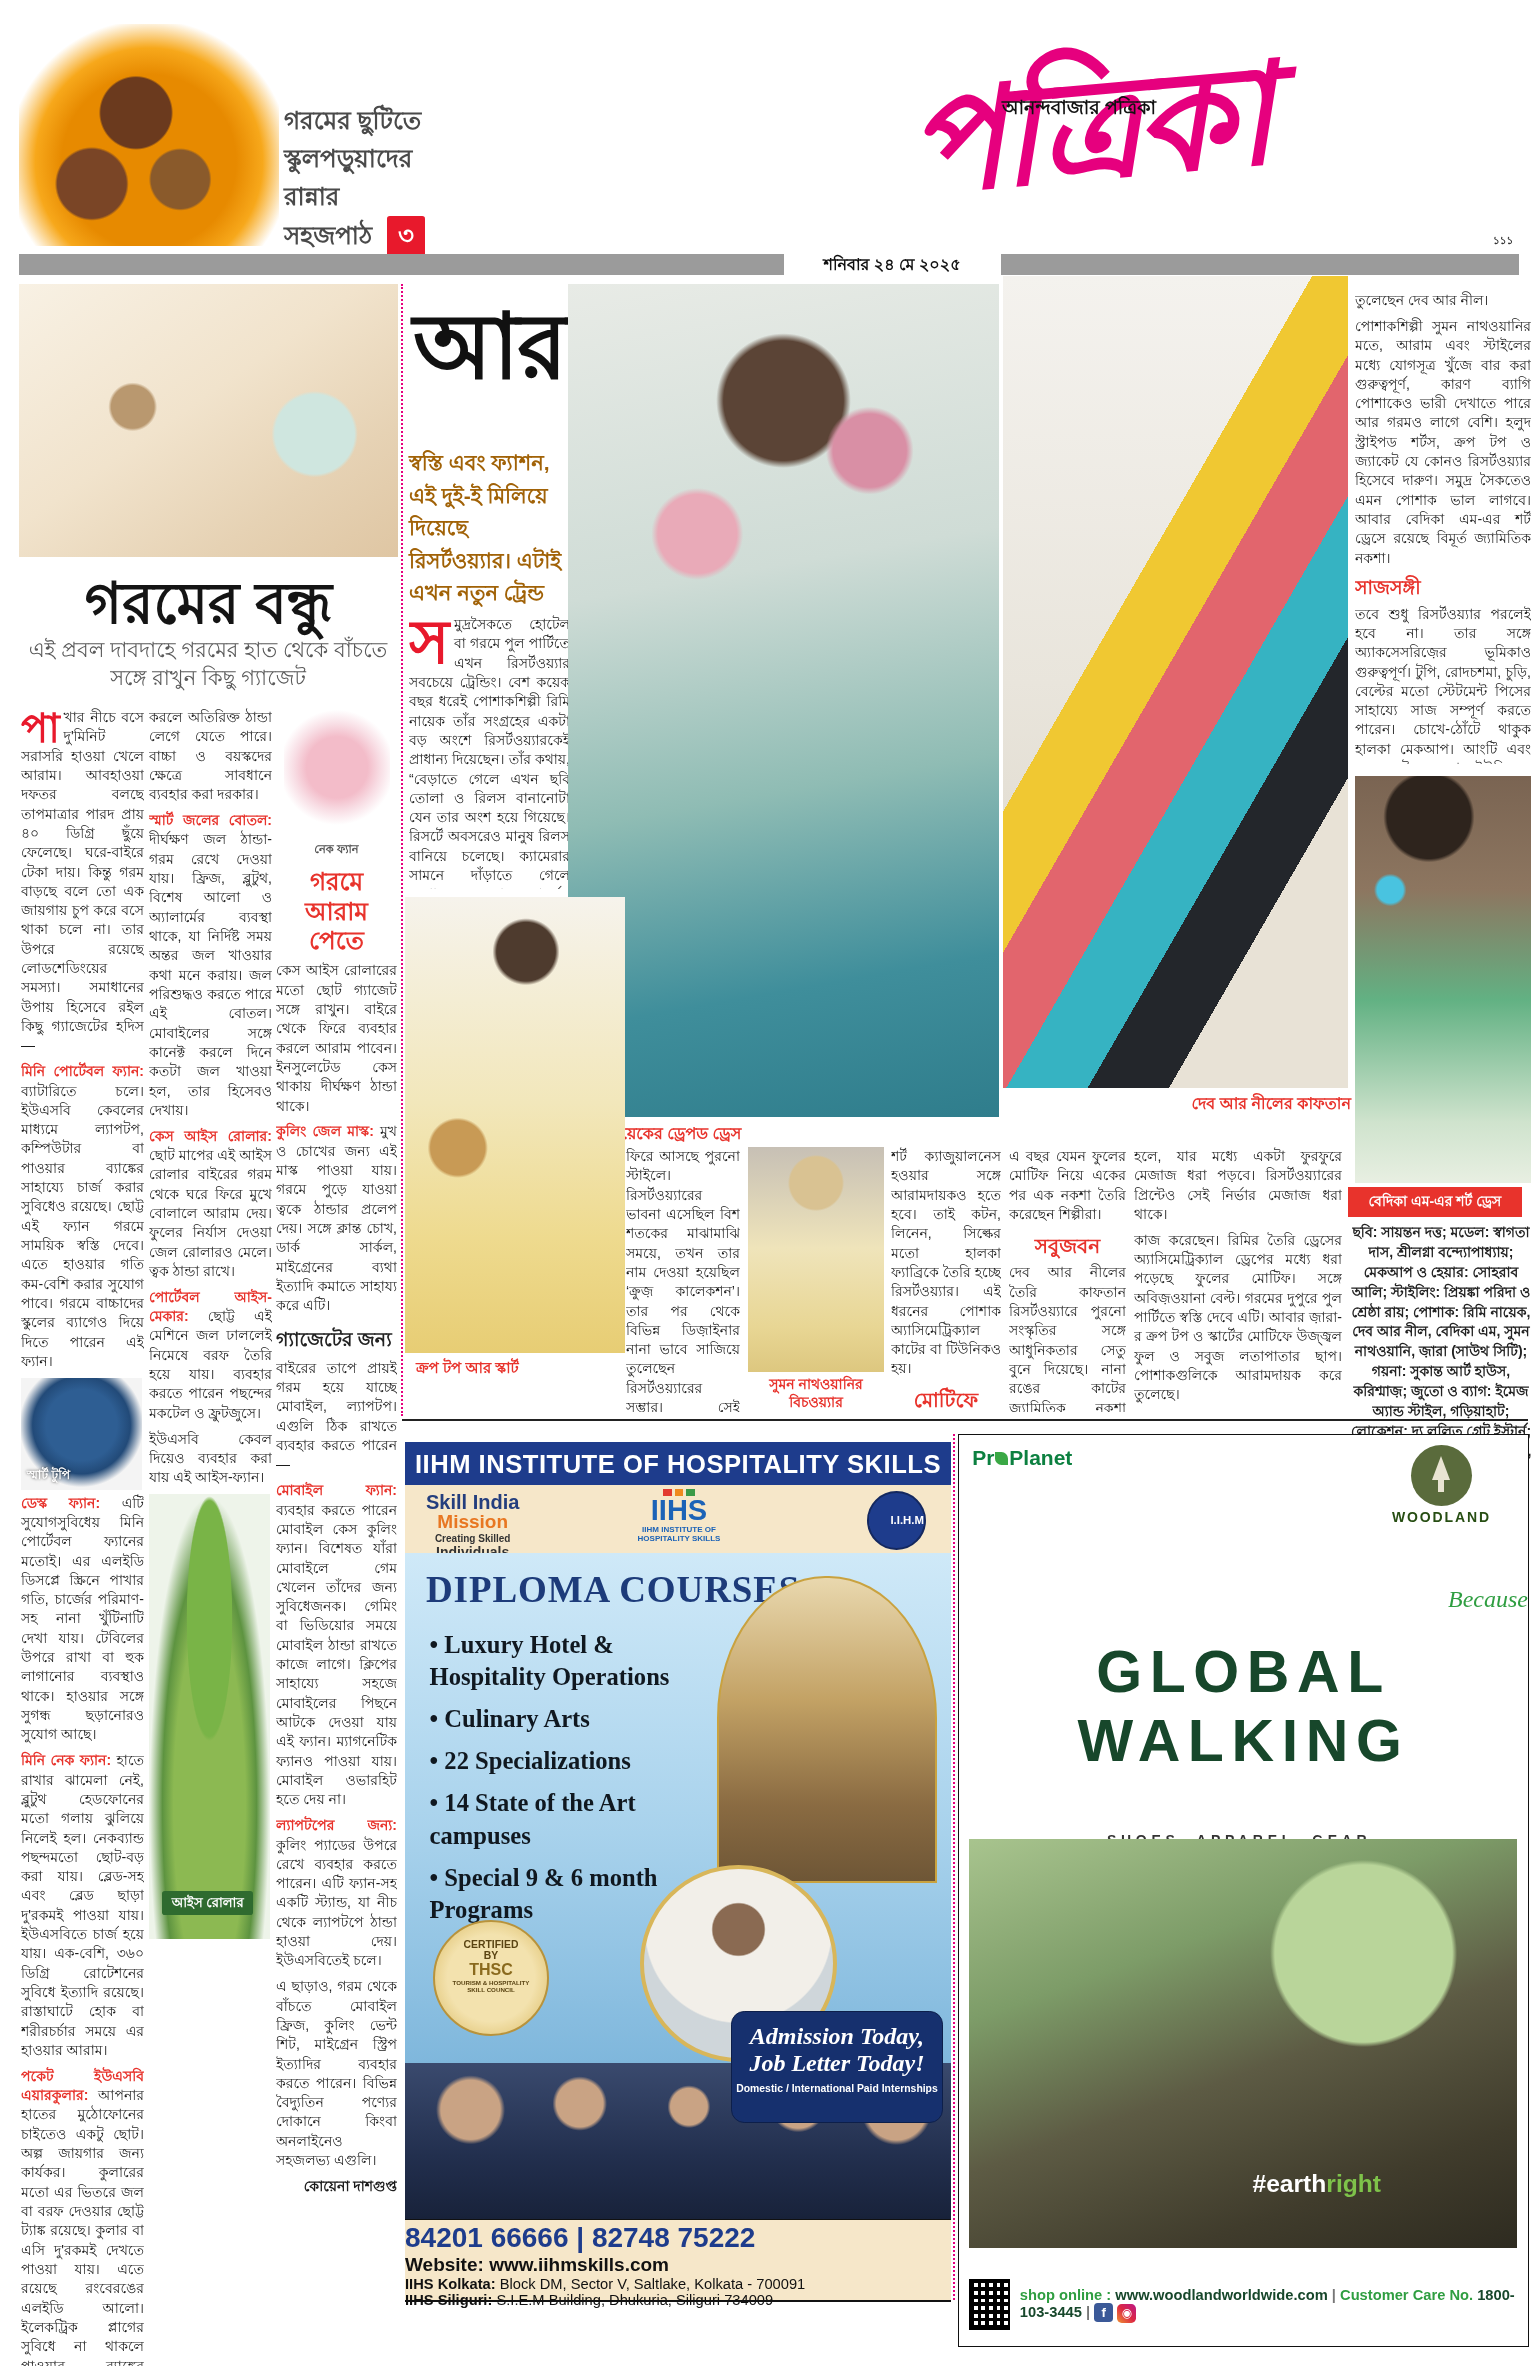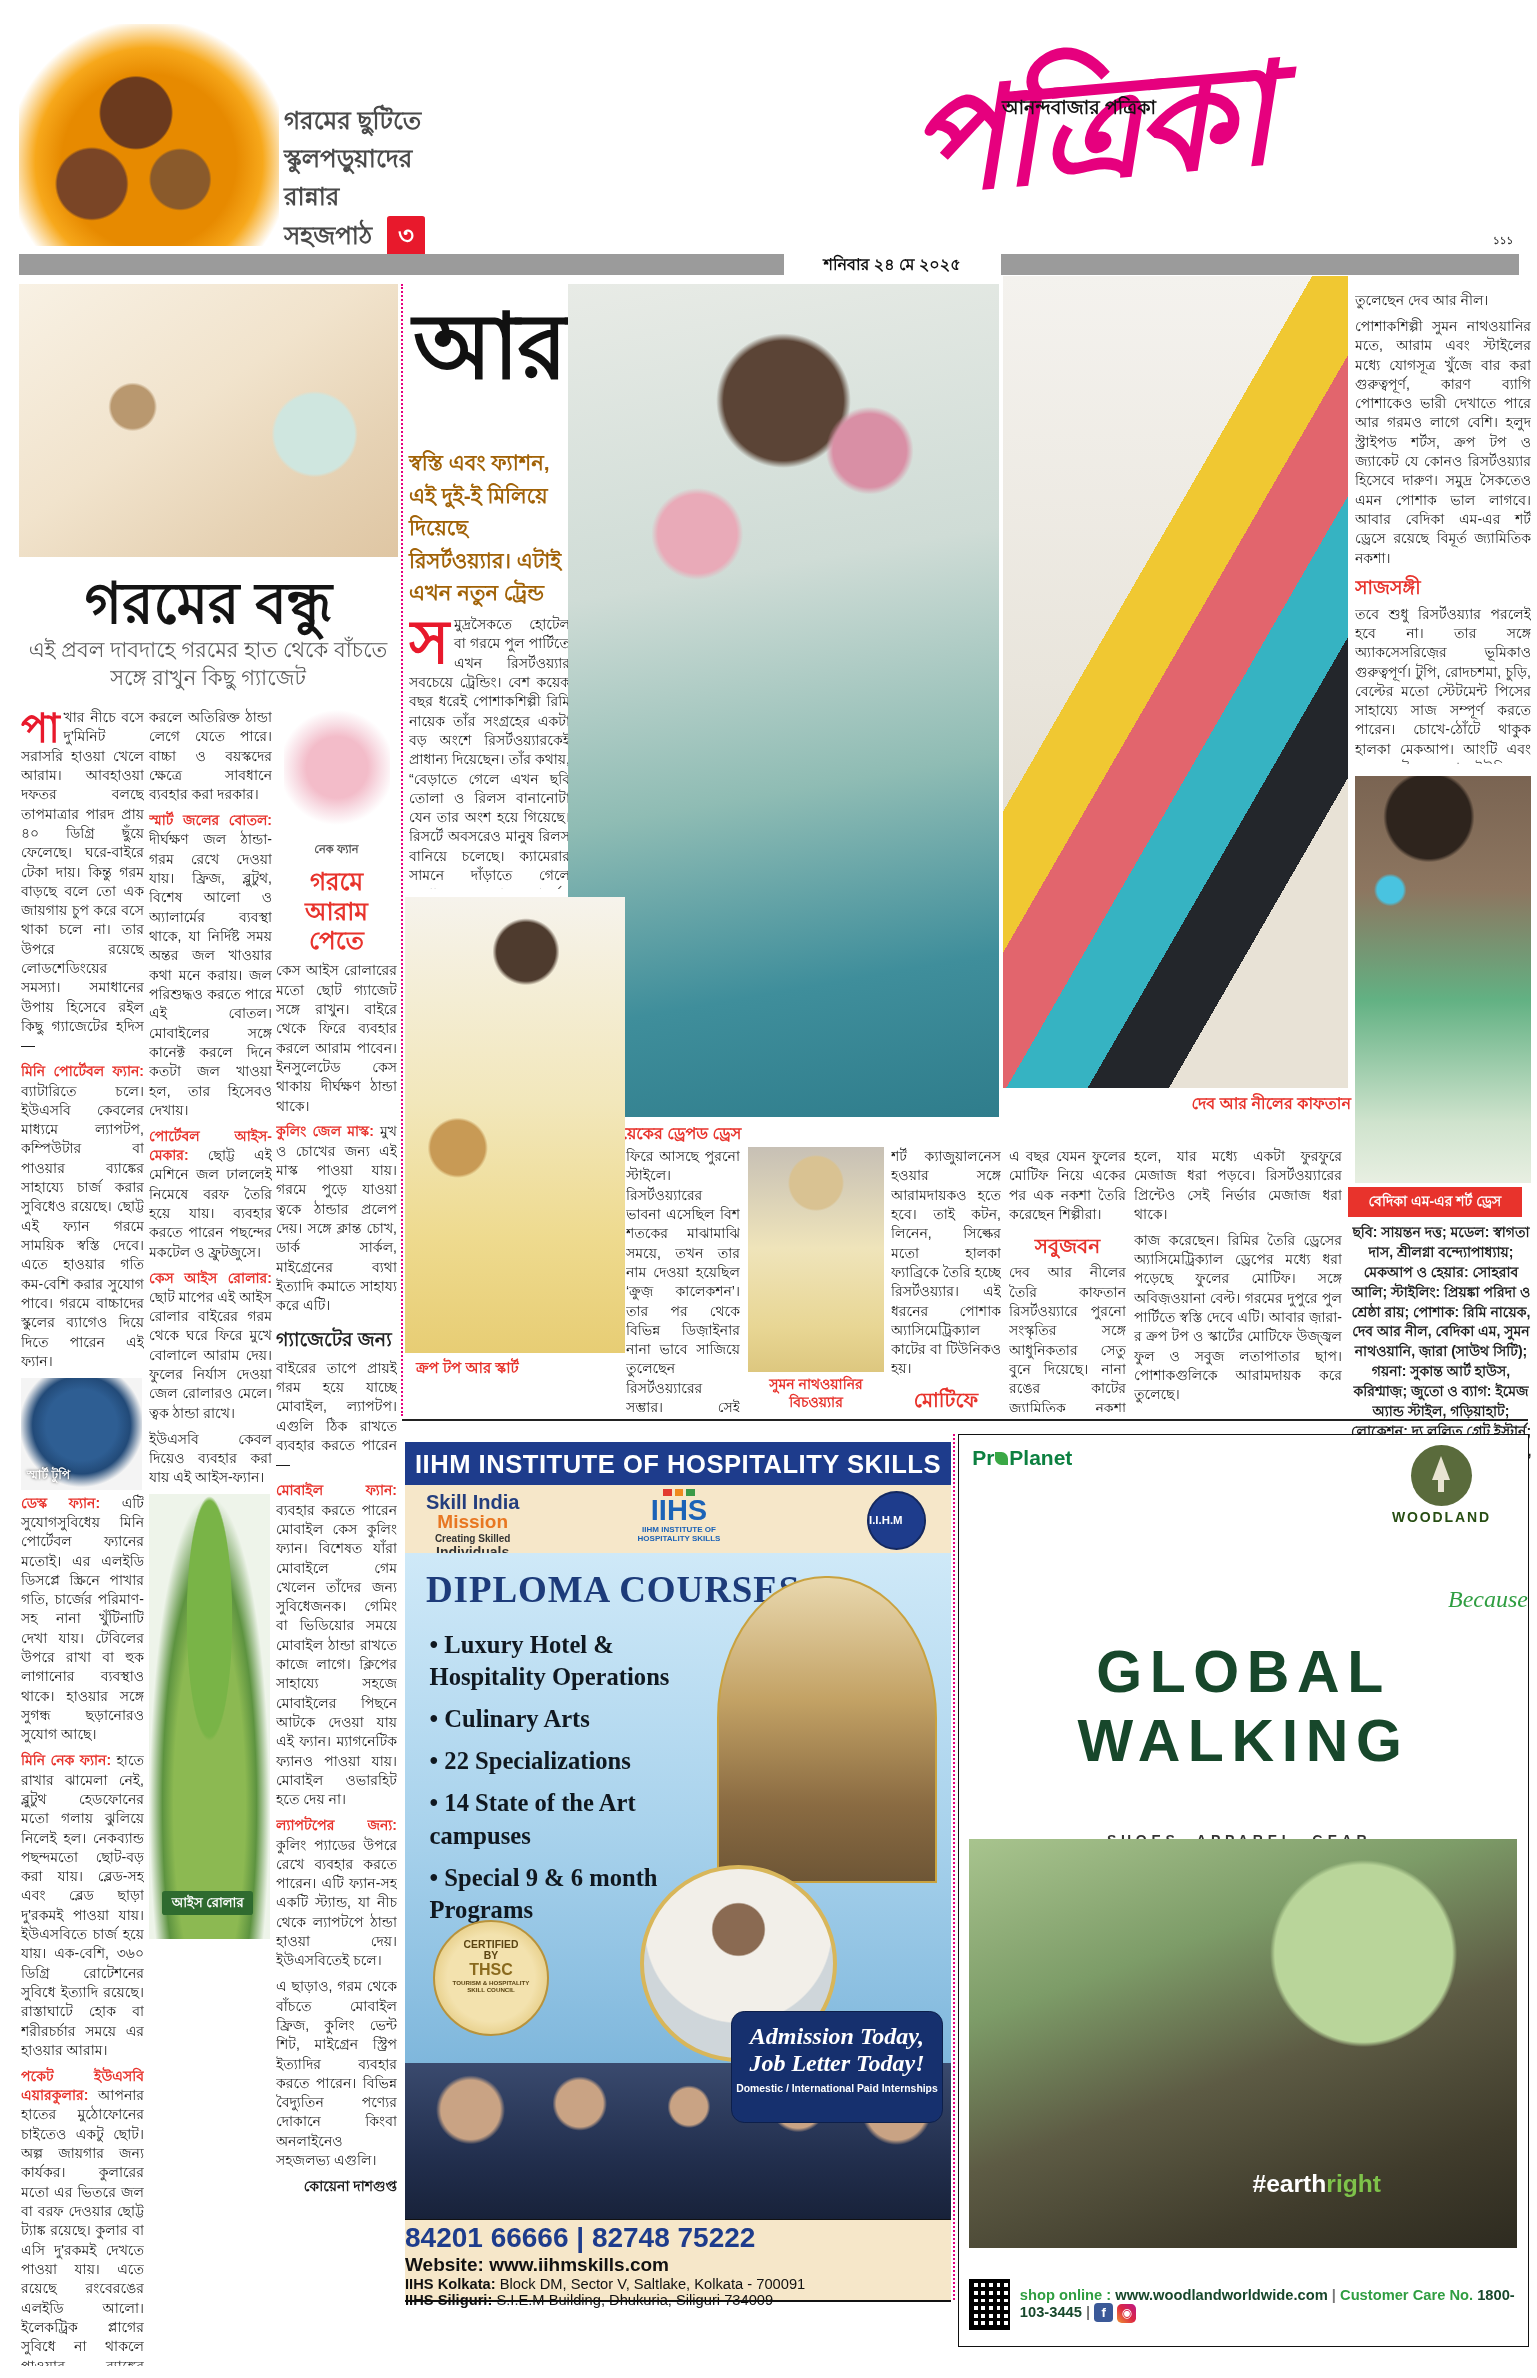--- a/index.html
+++ b/index.html
@@ -67,22 +67,22 @@
     </div>
     <p><b class="red">ডেস্ক ফ্যান:</b> <span>এটি সুযোগসুবিধেয় মিনি পোর্টেবল ফ্যানের মতোই। এর এলইডি ডিসপ্লে স্ক্রিনে পাখার গতি, চার্জের পরিমাণ-সহ নানা খুঁটিনাটি দেখা যায়। টেবিলের উপরে রাখা বা হুক লাগানোর ব্যবস্থাও থাকে। হাওয়ার সঙ্গে সুগন্ধ ছড়ানোরও সুযোগ আছে।</span></p>
     <p><b class="red">মিনি নেক ফ্যান:</b> <span>হাতে রাখার ঝামেলা নেই, ব্লুটুথ হেডফোনের মতো গলায় ঝুলিয়ে নিলেই হল। নেকব্যান্ড পছন্দমতো ছোট-বড় করা যায়। ব্লেড-সহ এবং ব্লেড ছাড়া দু'রকমই পাওয়া যায়। ইউএসবিতে চার্জ হয়ে যায়। এক-বেশি, ৩৬০ ডিগ্রি রোটেশনের সুবিধে ইত্যাদি রয়েছে। রাস্তাঘাটে হোক বা শরীরচর্চার সময়ে এর হাওয়ার আরাম।</span></p>
     <p><b class="red">পকেট ইউএসবি এয়ারকুলার:</b> <span>আপনার হাতের মুঠোফোনের চাইতেও একটু ছোট। অল্প জায়গার জন্য কার্যকর। কুলারের মতো এর ভিতরে জল বা বরফ দেওয়ার ছোট্ট ট্যাঙ্ক রয়েছে। কুলার বা এসি দু'রকমই দেখতে পাওয়া যায়। এতে রয়েছে রংবেরঙের এলইডি আলো। ইলেকট্রিক প্লাগের সুবিধে না থাকলে পাওয়ার ব্যাঙ্কের সাহায্যেও চলতে পারে। হাওয়ার</span></p>
 
   </div>
 
   <div class="abs body-txt" style="left:149px;top:708px;width:123px;height:1658px;overflow:hidden;">
     <p><span>করলে অতিরিক্ত ঠান্ডা লেগে যেতে পারে। বাচ্চা ও বয়স্কদের ক্ষেত্রে সাবধানে ব্যবহার করা দরকার।</span></p>
     <p><b class="red">স্মার্ট জলের বোতল:</b> <span>দীর্ঘক্ষণ জল ঠান্ডা-গরম রেখে দেওয়া যায়। ফ্রিজ, ব্লুটুথ, বিশেষ আলো ও অ্যালার্মের ব্যবস্থা থাকে, যা নির্দিষ্ট সময় অন্তর জল খাওয়ার কথা মনে করায়। জল পরিশুদ্ধও করতে পারে এই বোতল। মোবাইলের সঙ্গে কানেক্ট করলে দিনে কতটা জল খাওয়া হল, তার হিসেবও দেখায়।</span></p>
+    <p><b class="red">কেস আইস রোলার:</b> <span>ছোট মাপের এই আইস রোলার বাইরের গরম থেকে ঘরে ফিরে মুখে বোলালে আরাম দেয়। ফুলের নির্যাস দেওয়া জেল রোলারও মেলে। ত্বক ঠান্ডা রাখে।</span></p>
     <p><b class="red">পোর্টেবল আইস-মেকার:</b> <span>ছোট্ট এই মেশিনে জল ঢাললেই নিমেষে বরফ তৈরি হয়ে যায়। ব্যবহার করতে পারেন পছন্দের মকটেল ও ফ্রুটজুসে।</span></p>
-    <p><b class="red">কেস আইস রোলার:</b> <span>ছোট মাপের এই আইস রোলার বাইরের গরম থেকে ঘরে ফিরে মুখে বোলালে আরাম দেয়। ফুলের নির্যাস দেওয়া জেল রোলারও মেলে। ত্বক ঠান্ডা রাখে।</span></p>
     <p><span>ইউএসবি কেবল দিয়েও ব্যবহার করা যায় এই আইস-ফ্যান।</span></p>
     <div class="ph" style="position:relative;width:121px;height:445px;margin:5.7px 0;
                 background:
                   radial-gradient(ellipse at 50% 28%, #79b447 0 26%, transparent 27%),
                   radial-gradient(ellipse at 50% 70%, #8cb952 0 42%, #5d9340 55%, #eef4ea 70%);">
       <span style="position:absolute;left:13.2px;bottom:24.6px;background:#2f6b2f;color:#fff;font-size:13.2px;
                    font-weight:bold;padding:2.8px 9.5px;border-radius:2.8px;">আইস রোলার</span>
     </div>
   </div>
 
@@ -198,21 +198,21 @@
         <div style="height:7.6px;display:flex;justify-content:center;gap:2.8px;">
           <span style="width:8.5px;height:7.6px;background:#e23b30;display:inline-block;"></span>
           <span style="width:8.5px;height:7.6px;background:#ef8a1e;display:inline-block;"></span>
           <span style="width:8.5px;height:7.6px;background:#3b9a46;display:inline-block;"></span>
         </div>
         <div style="font-size:29px;font-weight:800;color:#1c63b7;line-height:1;">IIHS</div>
         <div style="font-size:8px;font-weight:bold;color:#1c63b7;">IIHM INSTITUTE OF</div>
         <div style="font-size:8px;font-weight:bold;color:#1c63b7;">HOSPITALITY SKILLS</div>
       </div>
       <div class="abs" style="left:462px;top:5.7px;width:55px;height:55px;border-radius:50%;background:#1e3c8c;
-                  border:2.8px solid #14285f;color:#fff;text-align:left;">
+                  border:2.8px solid #14285f;color:#fff;text-align:right;">
         <div style="font-size:11.4px;font-weight:800;margin-top:21px;background:#1e3c8c;">I.I.H.M</div>
       </div>
     </div>
 
     <div class="abs" style="left:0;top:119px;width:546px;height:510px;background:linear-gradient(180deg,#cfe9f8 0%,#a8d2ec 55%,#7fb7dc 100%);">
       <div class="abs serif" style="left:21px;top:15px;font-size:37px;font-weight:800;color:#1d3b7a;letter-spacing:0.9px;">DIPLOMA COURSES:</div>
       <div class="abs serif" style="left:24.6px;top:76px;width:274px;font-size:24.6px;font-weight:700;color:#101820;line-height:1.32;">
         <div style="margin-bottom:9.5px;">• <span>Luxury Hotel &amp; Hospitality Operations</span></div>
         <div style="margin-bottom:9.5px;">• <span>Culinary Arts</span></div>
         <div style="margin-bottom:9.5px;">• <span>22 Specializations</span></div>

